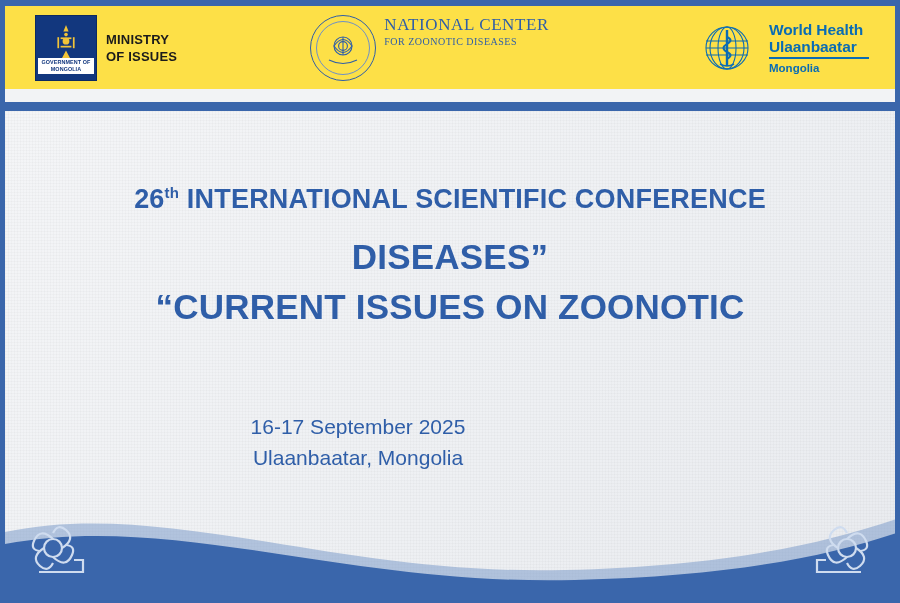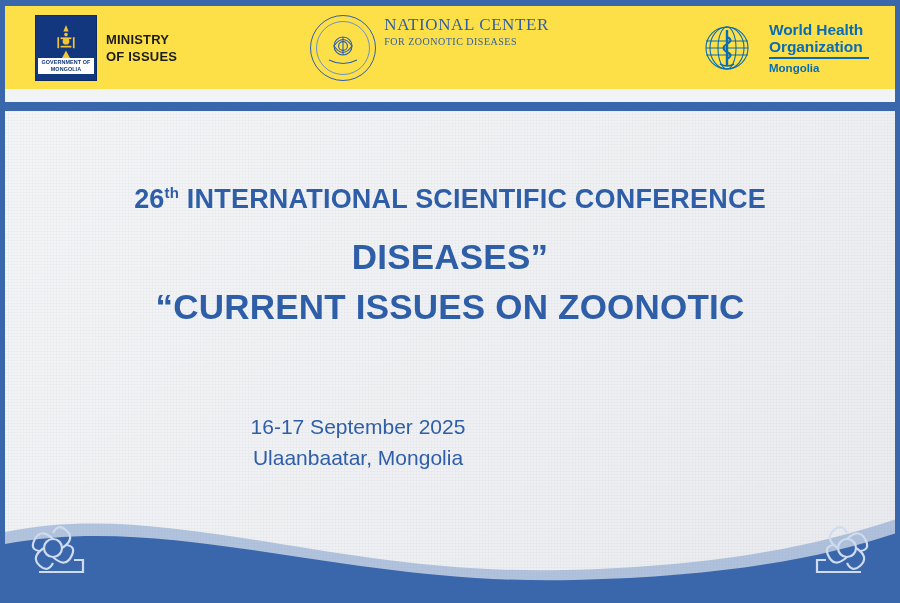--- a/index.html
+++ b/index.html
@@ -312,21 +312,21 @@
             <ellipse cx="25" cy="25" rx="17" ry="21"></ellipse>
             <path d="M4 18 h42 M4 32 h42 M4 25 h42"></path>
             <path d="M25 7 v36" stroke-width="2.4"></path>
             <path d="M18 41 q7 4 14 0" stroke-width="1.6"></path>
             <path d="M25 14 q7 3 0 7 q-7 4 0 8 q7 3 0 7" stroke-width="2"></path>
           </g>
         </svg>
       </div>
       <div class="who-words">
         <div class="wl">World Health</div>
-        <div class="wl">Organization</div>
+        <div class="wl">Ulaanbaatar</div>
         <div class="who-underline"></div>
         <div class="country">Mongolia</div>
       </div>
     </div>
   </div>
 
   <div class="header-rule"></div>
 
   <div class="body-area">
 

